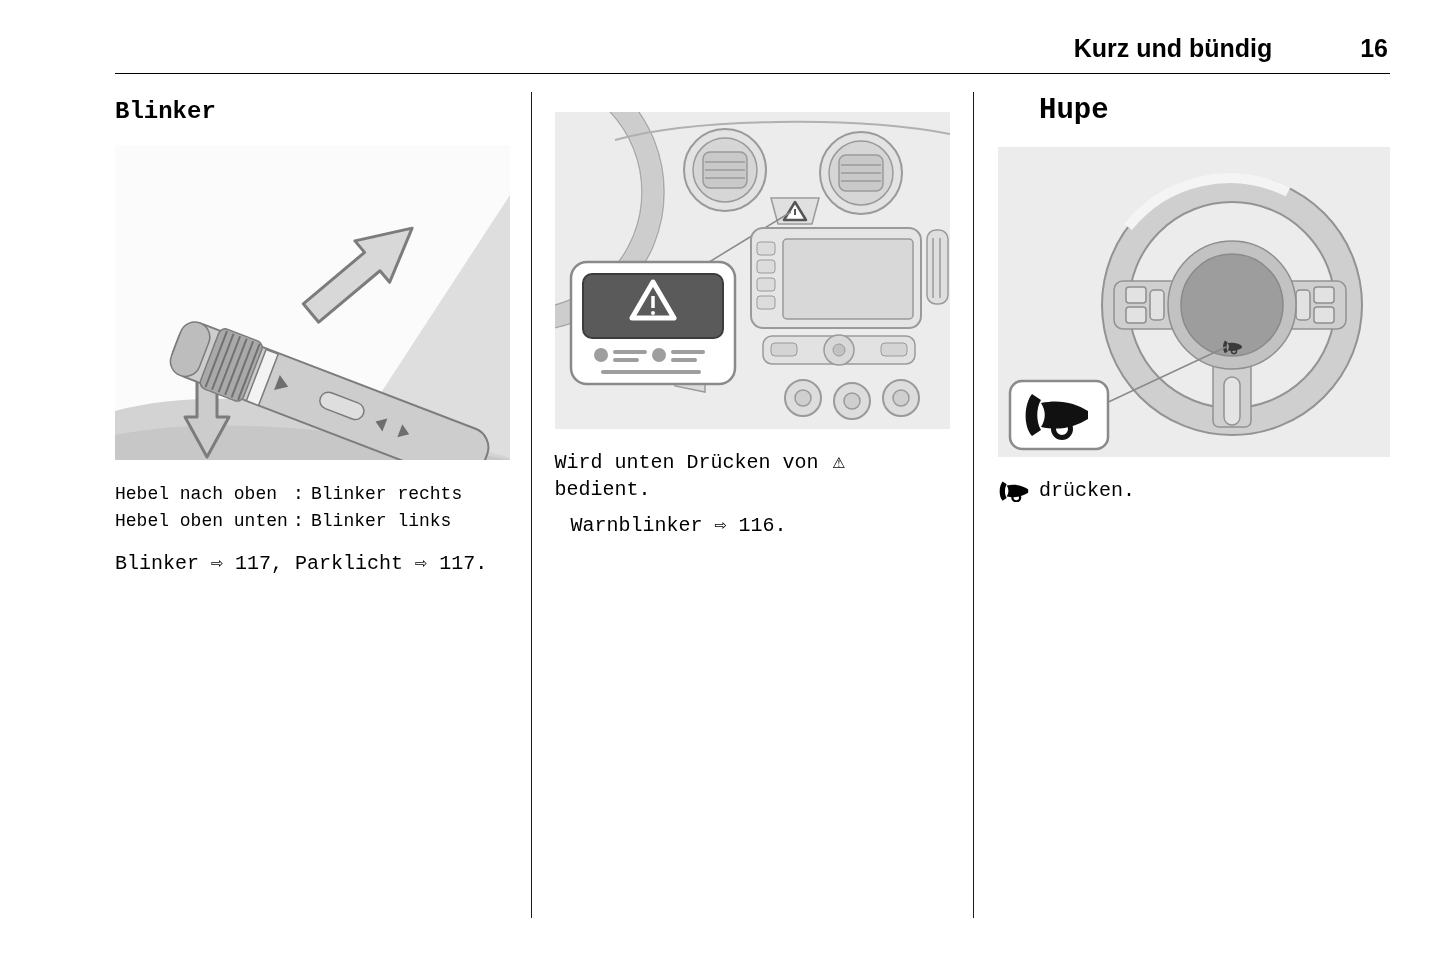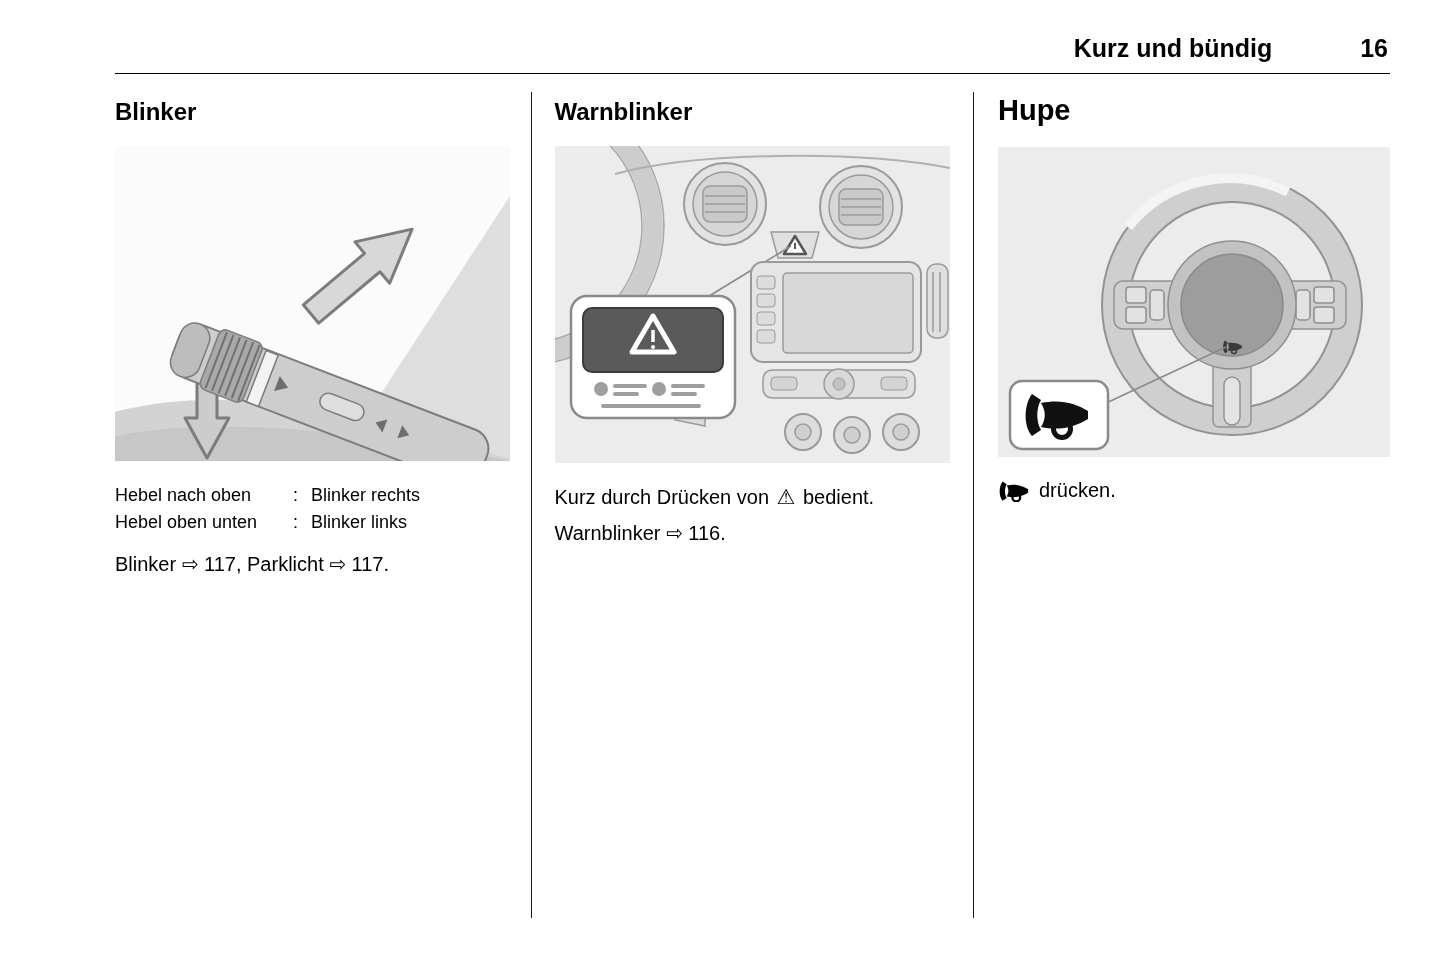--- a/index.html
+++ b/index.html
@@ -9,38 +9,38 @@
     font-family:"Liberation Sans","DejaVu Sans",sans-serif;
     position:relative; overflow:hidden;
   }
   .header-row {
     display:flex; justify-content:flex-end; align-items:baseline;
     padding:34px 57px 0 75px; gap:88px;
   }
   .chapter { font-size:25px; font-weight:bold; }
   .pagenum { font-size:25px; font-weight:bold; }
   .rule { border:none; border-top:1.5px solid #000; margin:10px 55px 0 115px; }
-  .columns { display:flex; align-items:flex-start; margin:0 55px 0 115px; padding-top:18px; }
+  .columns { display:flex; align-items:flex-start; margin:0 55px 0 115px; padding-top:18px;font-family:Liberation Mono, monospace; }
   .col { width:395px; }
   .col.c3 { width:392px; }
   .vdiv { width:1px; background:#1a1a1a; height:826px; }
   .vdiv.v1 { margin-left:21px; margin-right:23px; }
   .vdiv.v2 { margin-left:23px; margin-right:25px; }
   .h-sub { font-size:24px; font-weight:bold; padding-top:6px; }
-  .h-main { font-size:29px; font-weight:bold; padding-top:2px; }
+  .h-main { font-size:29px; font-weight:bold; padding-top:2px;margin-left:41px; }
   .fig { margin-top:20px; }
   .fig svg { display:block; }
   .def-block { margin-top:21px; }
   .def-row {
     display:grid; grid-template-columns:178px 18px 1fr;
     font-size:18px; line-height:27px;
   }
   .ref { margin-top:15px; font-size:20px; line-height:27px; }
   .sentence { margin-top:20px; font-size:20px; line-height:27px; }
-  .ref2 { margin-top:9px; font-size:20px; line-height:27px; }
+  .ref2 { margin-top:9px; font-size:20px; line-height:27px;margin-left:16px; }
   .hazard-glyph { font-weight:bold; font-size:21px; padding:0 2px; }
   .horn-line { margin-top:22px; display:flex; align-items:flex-end; gap:9px; font-size:20px; }
   .horn-inline-icon { display:inline-block; }
 </style>
 </head>
 <body>
 
 <div class="page">
 
   <div class="header-row">
@@ -99,21 +99,20 @@
           <span>Blinker links</span>
         </div>
       </div>
 
       <p class="ref">Blinker ⇨ 117, Parklicht ⇨ 117.</p>
     </section>
 
     <div class="vdiv v1"></div>
 
     <section class="col c2">
-      <h2 class="h-sub">Warnblinker</h2>
 
       <figure class="fig">
         <svg width="395" height="317" viewBox="0 0 395 317">
           <rect width="395" height="317" fill="#ececec"></rect>
           <circle cx="-30" cy="80" r="128" fill="none" stroke="#cdcdcd" stroke-width="20"></circle>
           <circle cx="-30" cy="80" r="139" fill="none" stroke="#a8a8a8" stroke-width="1.5"></circle>
           <circle cx="-30" cy="80" r="117" fill="none" stroke="#a8a8a8" stroke-width="1.5"></circle>
           <path d="M60 28 C140 6 300 4 395 22" fill="none" stroke="#b0b0b0" stroke-width="2"></path>
           <g>
             <circle cx="170" cy="58" r="41" fill="#e3e3e3" stroke="#9a9a9a" stroke-width="2"></circle>
@@ -182,21 +181,21 @@
               <circle cx="104" cy="243" r="7"></circle>
               <rect x="116" y="238" width="34" height="4" rx="2"></rect>
               <rect x="116" y="246" width="26" height="4" rx="2"></rect>
               <rect x="46" y="258" width="100" height="4" rx="2"></rect>
             </g>
           </g>
         </svg>
       </figure>
 
       <p class="sentence">
-        <span>Kurz durch Drücken von</span>
+        <span>Wird unten Drücken von</span>
         <span class="hazard-glyph">⚠</span>
         <span>bedient.</span>
       </p>
       <p class="ref2">Warnblinker ⇨ 116.</p>
     </section>
 
     <div class="vdiv v2"></div>
 
     <section class="col c3">
       <h2 class="h-main">Hupe</h2>

